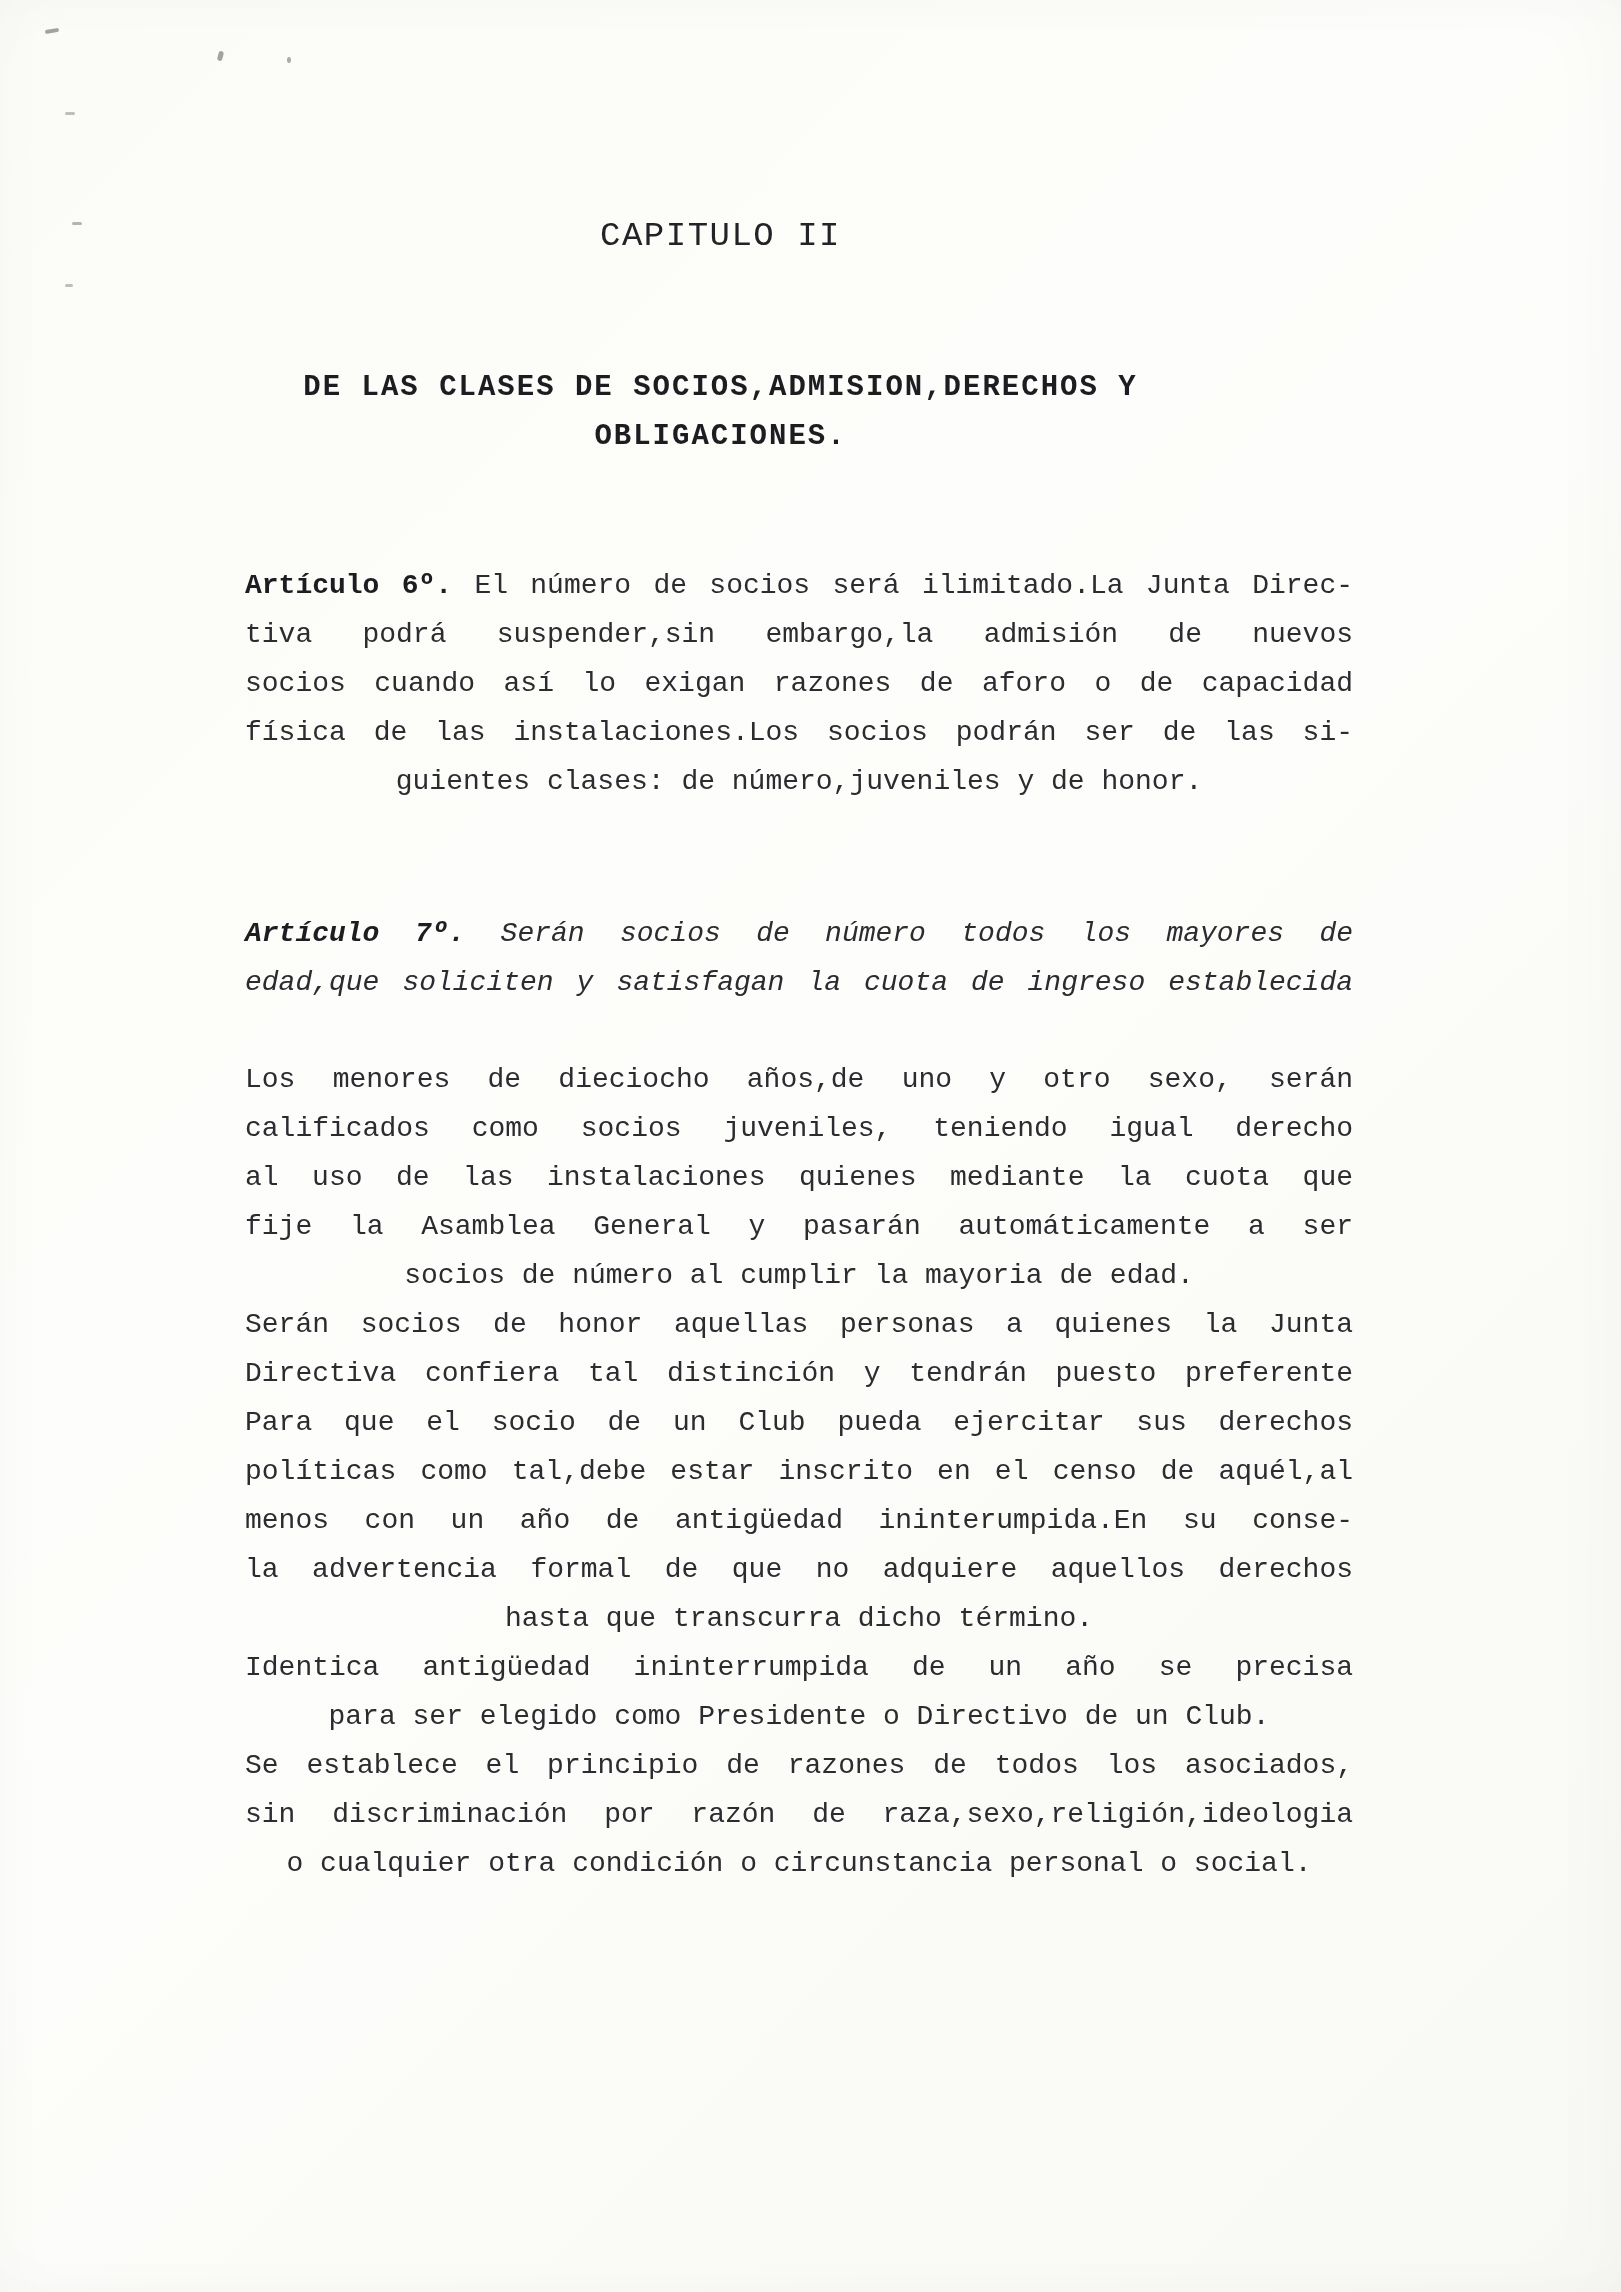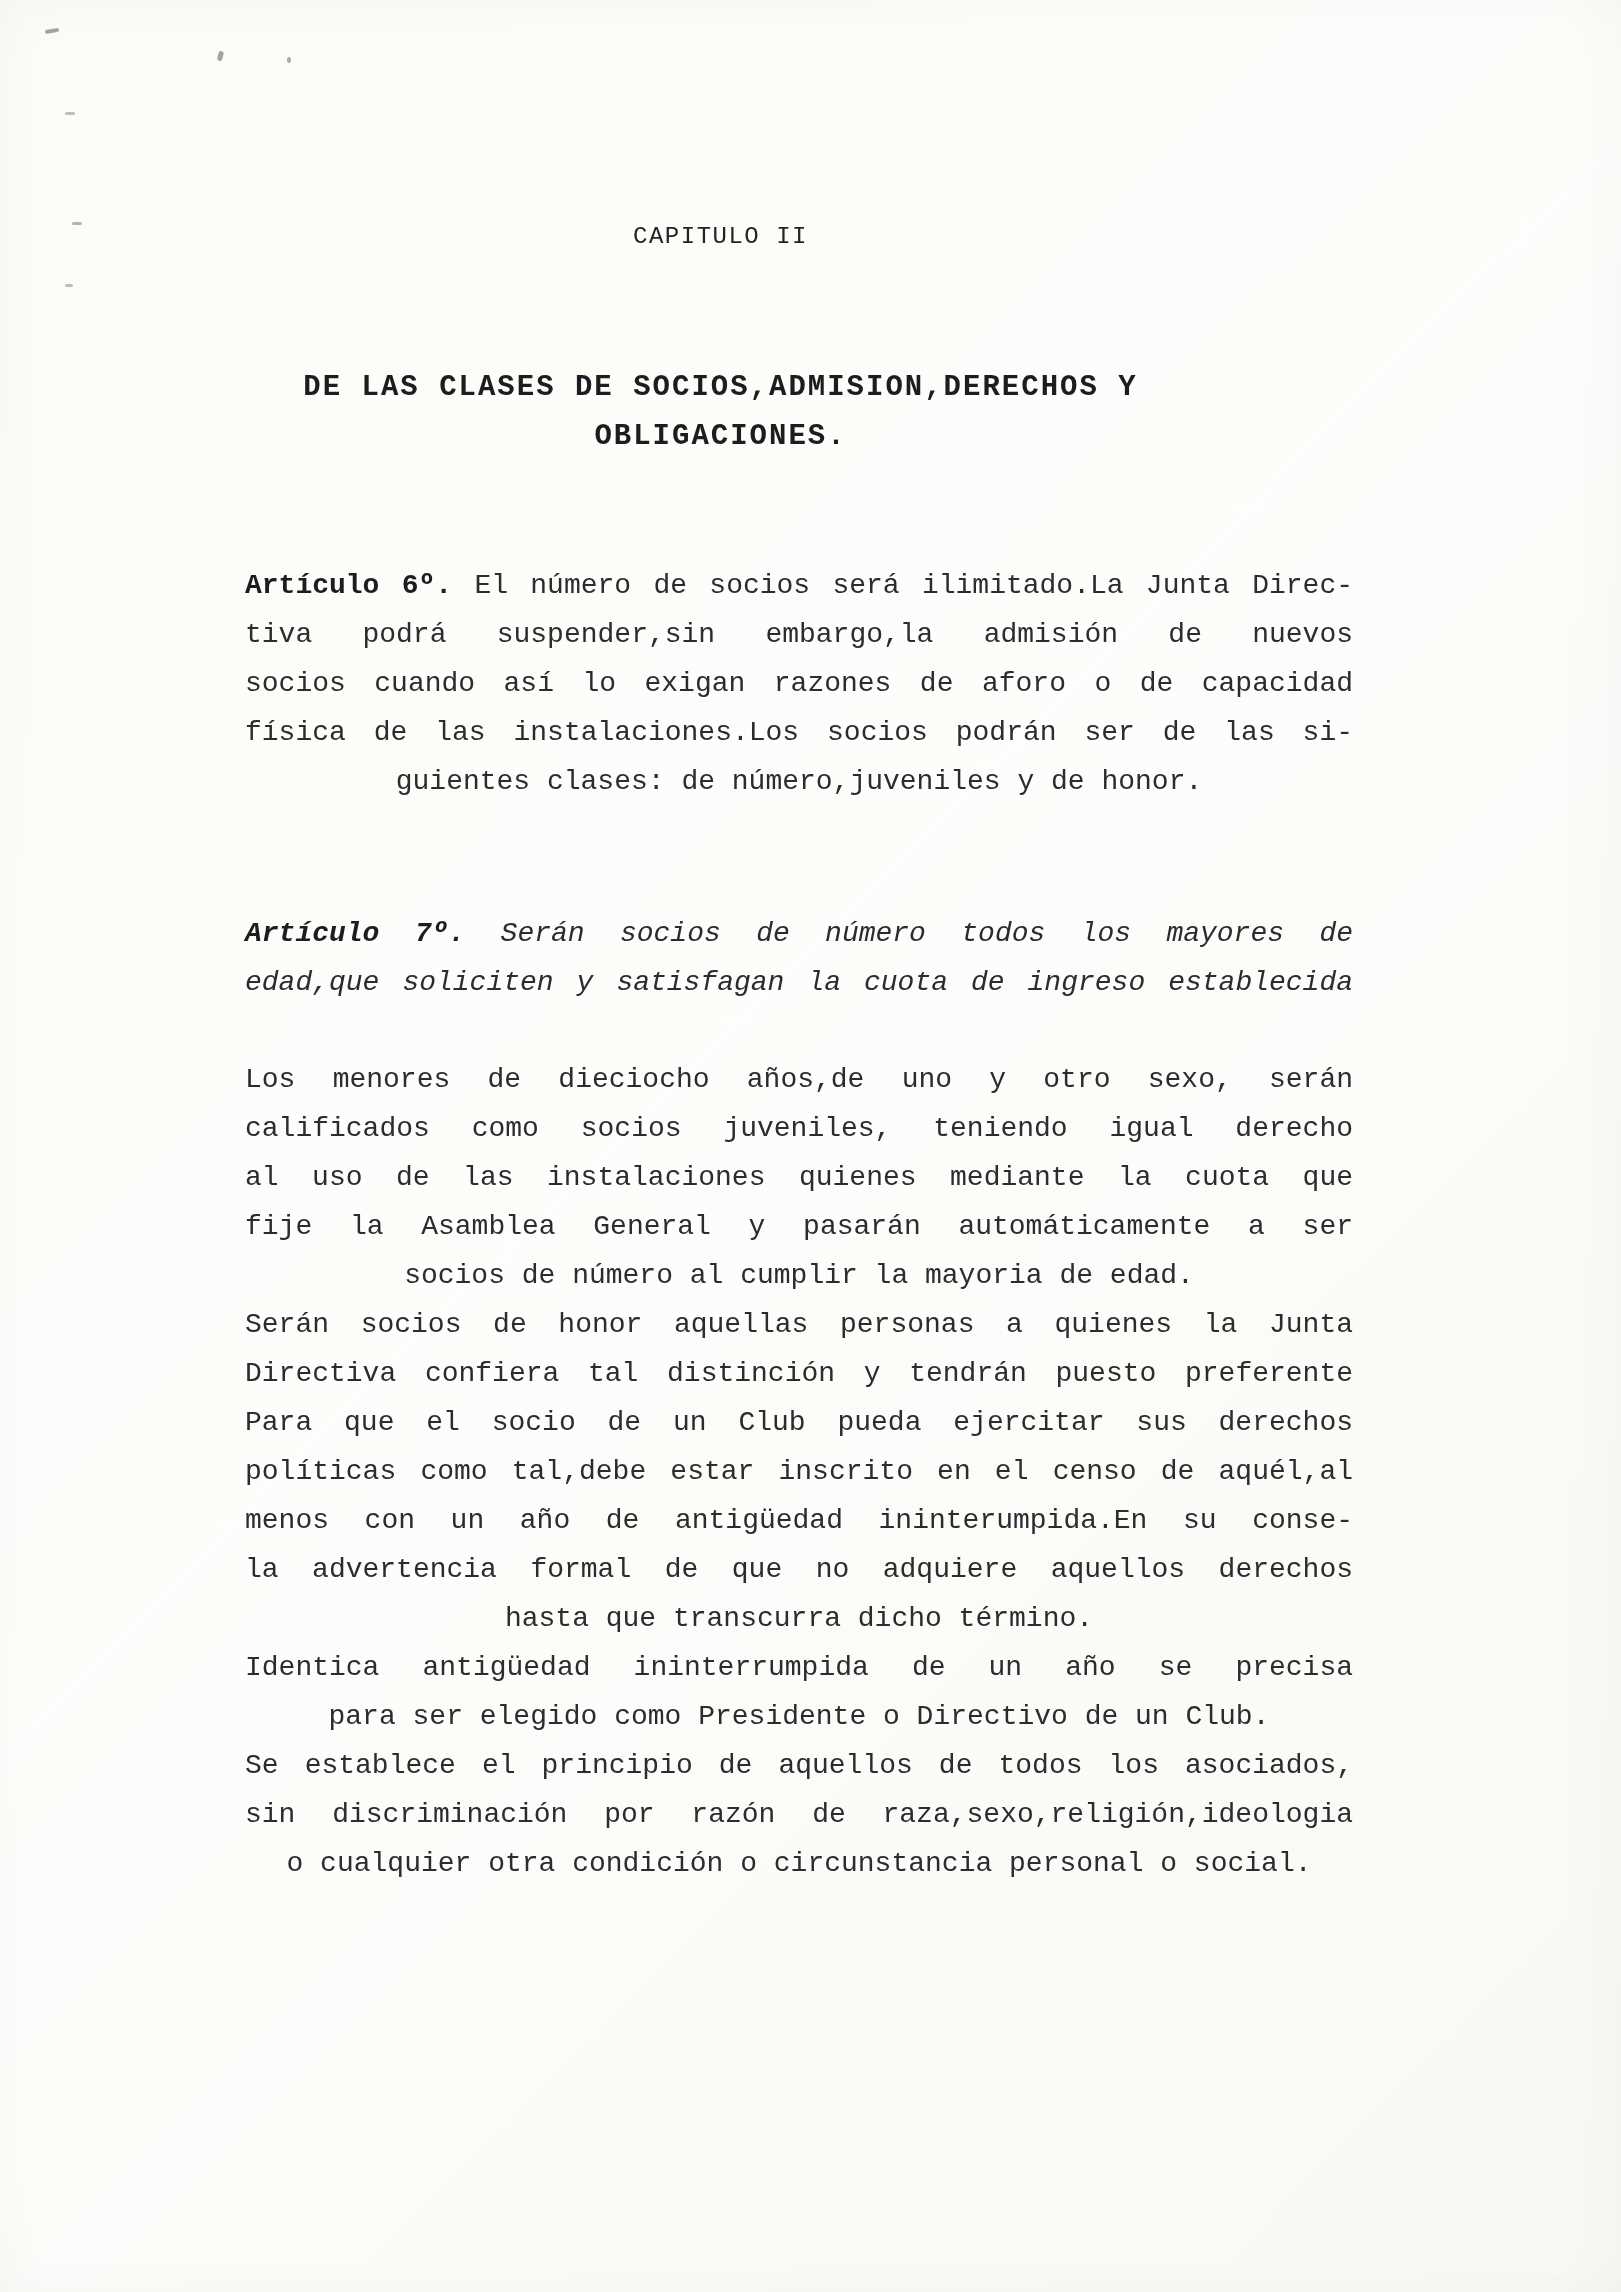--- a/index.html
+++ b/index.html
@@ -10,21 +10,21 @@
     background:linear-gradient(135deg,#fbfbf7 0%,#fdfdfb 45%,#f8f8f4 100%);
     box-shadow:inset -24.5px 0 69px rgba(0,0,0,0.02), inset 14.7px 0 49px rgba(0,0,0,0.015);
     font-family:"Liberation Mono","DejaVu Sans Mono",monospace;
     color:#2b2b30;
     overflow:hidden;
   }
   .textblock { position:absolute; left:245px; top:0; width:1108px; }
   .center-wrap { width:951px; text-align:center; }
   .chapter-title {
     margin-top:212px;
-    font-size:24px; line-height:49px;
+    font-size:34px; line-height:49px;
     letter-spacing:1.5px;
     font-weight:400;
     color:#232327;
   }
   .section-heading {
     margin-top:102px;
     font-size:29px; line-height:49px;
     letter-spacing:2px;
     font-weight:700;
     color:#1c1c21;
@@ -87,20 +87,20 @@
       <div class="line lline">socios de número al cumplir la mayoria de edad.</div>
       <div class="line jline">Serán socios de honor aquellas personas a quienes la Junta</div>
       <div class="line jline">Directiva confiera tal distinción y tendrán puesto preferente</div>
       <div class="line jline">Para que el socio de un Club pueda ejercitar sus derechos</div>
       <div class="line jline">políticas como tal,debe estar inscrito en el censo de aquél,al</div>
       <div class="line jline">menos con un año de antigüedad ininterumpida.En su conse-</div>
       <div class="line jline">la advertencia formal de que no adquiere aquellos derechos</div>
       <div class="line lline">hasta que transcurra dicho término.</div>
       <div class="line jline">Identica antigüedad ininterrumpida de un año se precisa</div>
       <div class="line lline">para ser elegido como Presidente o Directivo de un Club.</div>
-      <div class="line jline">Se establece el principio de aquellos de todos los asociados,</div>
+      <div class="line jline">Se establece el principio de razones de todos los asociados,</div>
       <div class="line jline">sin discriminación por razón de raza,sexo,religión,ideologia</div>
       <div class="line lline">o cualquier otra condición o circunstancia personal o social.</div>
     </div>
 
   </div>
 </div>
 
 
 </body></html>

